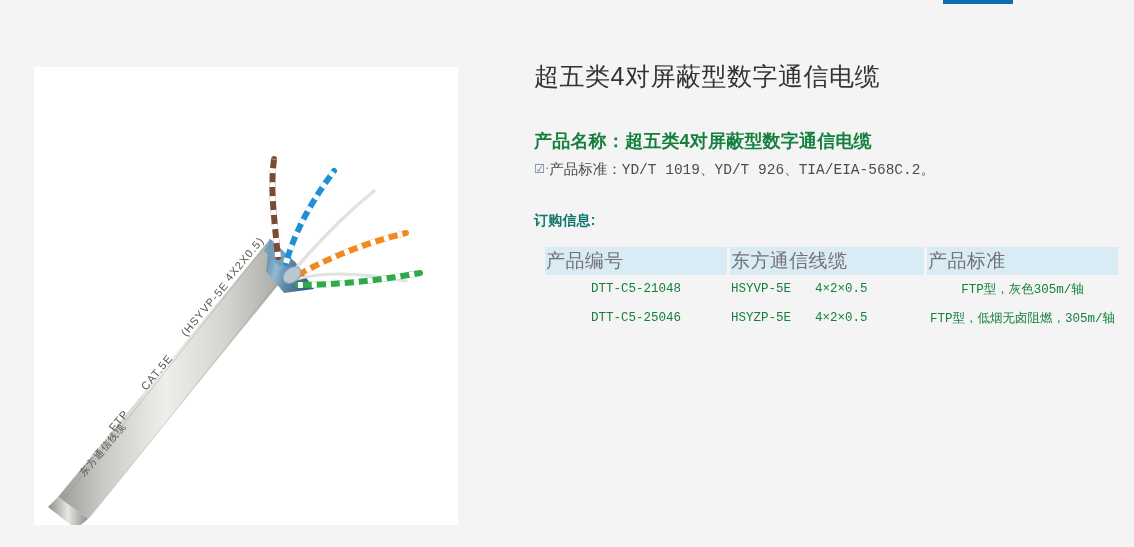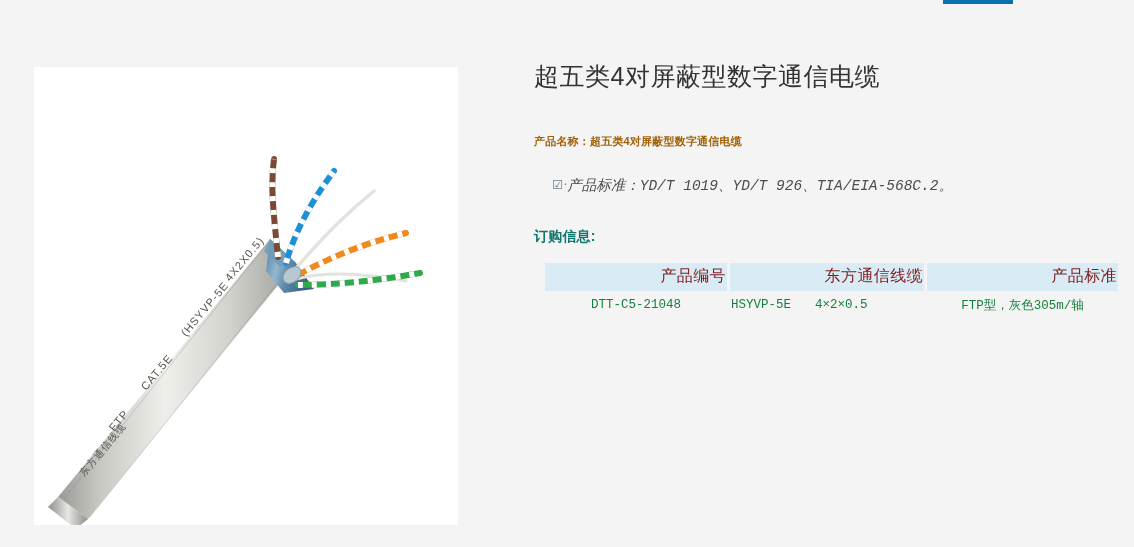--- a/index.html
+++ b/index.html
@@ -65,30 +65,29 @@
   }
 
   #spec-block {
     font-size: 14.5px;
     color: #4d4d4d;
     line-height: 25.5px;
   }
 
   .spec-name {
     font-weight: bold;
-    color: #a16207;
+    color: #15803d;
     margin-bottom: 2px;
-    font-size: 11px;
+    font-size: 18px;
     letter-spacing: 0.2px;
   }
 
   .spec-line {
-    margin: 18px;
+    margin: 0;
     text-indent: 0;
-    font-style: italic;
   }
   .tickbox {
     font-family: "DejaVu Sans", sans-serif;
     font-size: 12.5px;
     color: #6a7f93;
     vertical-align: 1px;
   }
   .mono {
     font-family: "Liberation Mono", "DejaVu Sans Mono", monospace;
   }
@@ -105,25 +104,25 @@
   #order-table {
     margin-top: 17px;
     margin-left: 8px;
     border-collapse: separate;
     border-spacing: 3px 0;
     width: 570px;
     table-layout: fixed;
   }
   #order-table th {
     background: #d9ebf4;
-    color: #7f1d1d;
+    color: #737373;
     font-weight: normal;
-    font-size: 16px;
+    font-size: 19px;
     height: 26px;
-    text-align: right;
+    text-align: left;
     letter-spacing: 0.4px;
   }
   #order-table td {
     background: transparent;
     color: #15803d;
     font-size: 12.5px;
     height: 27px;
     text-align: center;
     font-family: "Liberation Mono", "DejaVu Sans Mono", monospace;
     white-space: nowrap;
@@ -254,17 +253,27 @@
         <tr>
           <td>DTT-C5-21048</td>
           <td>
             <span class="model-cell">
               <span>HSYVP-5E</span>
               <span>4×2×0.5</span>
             </span>
           </td>
           <td>FTP型，灰色305m/轴</td>
         </tr>
+        <tr>
+          <td>DTT-C5-25046</td>
+          <td>
+            <span class="model-cell">
+              <span>HSYZP-5E</span>
+              <span>4×2×0.5</span>
+            </span>
+          </td>
+          <td>FTP型，低烟无卤阻燃，305m/轴</td>
+        </tr>
       </tbody>
     </table>
 
   </div>
 </div>
 
 </body></html>

